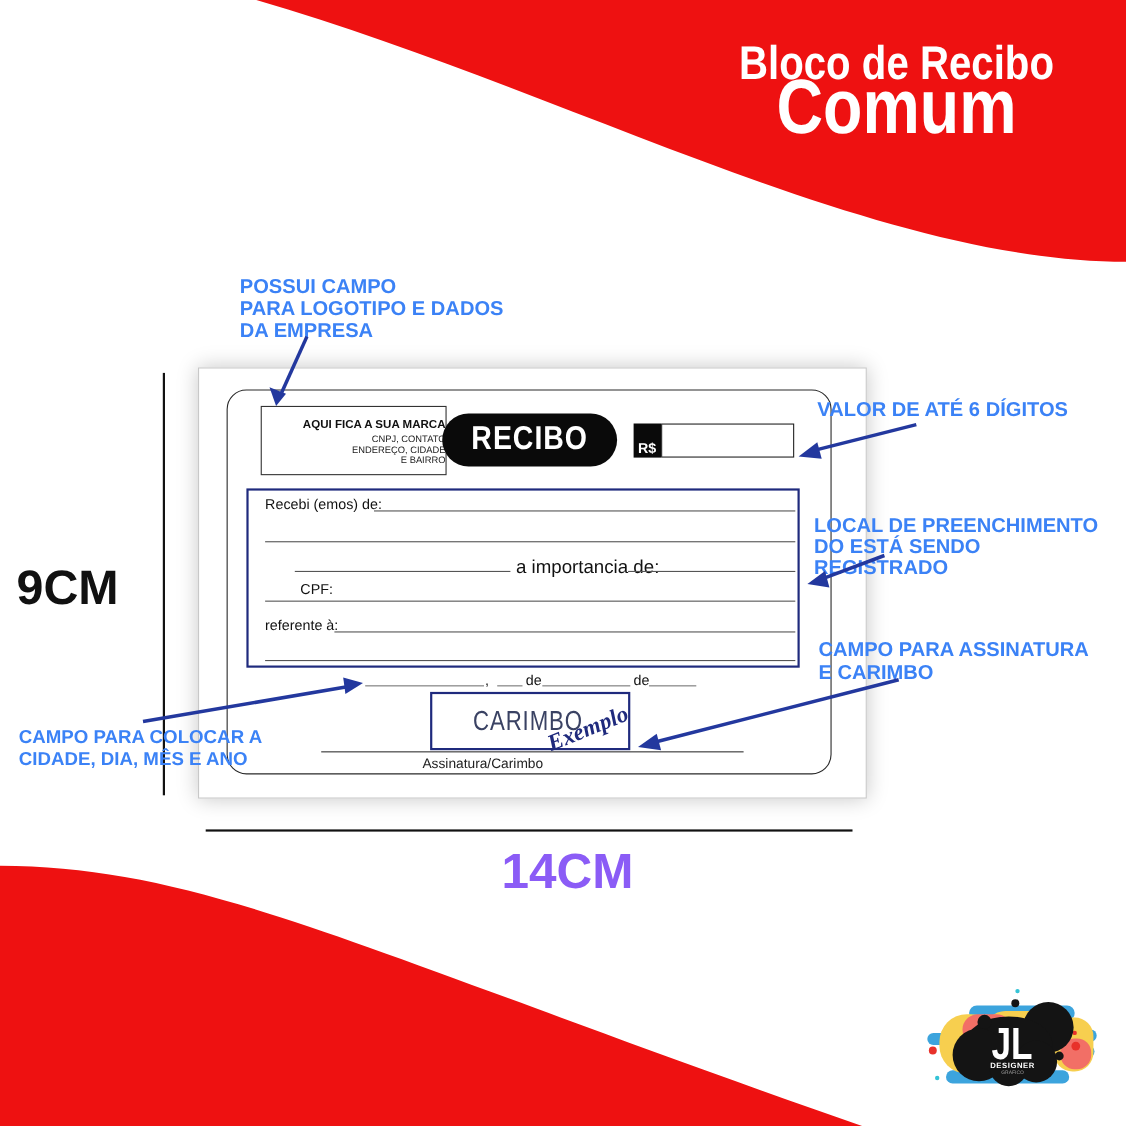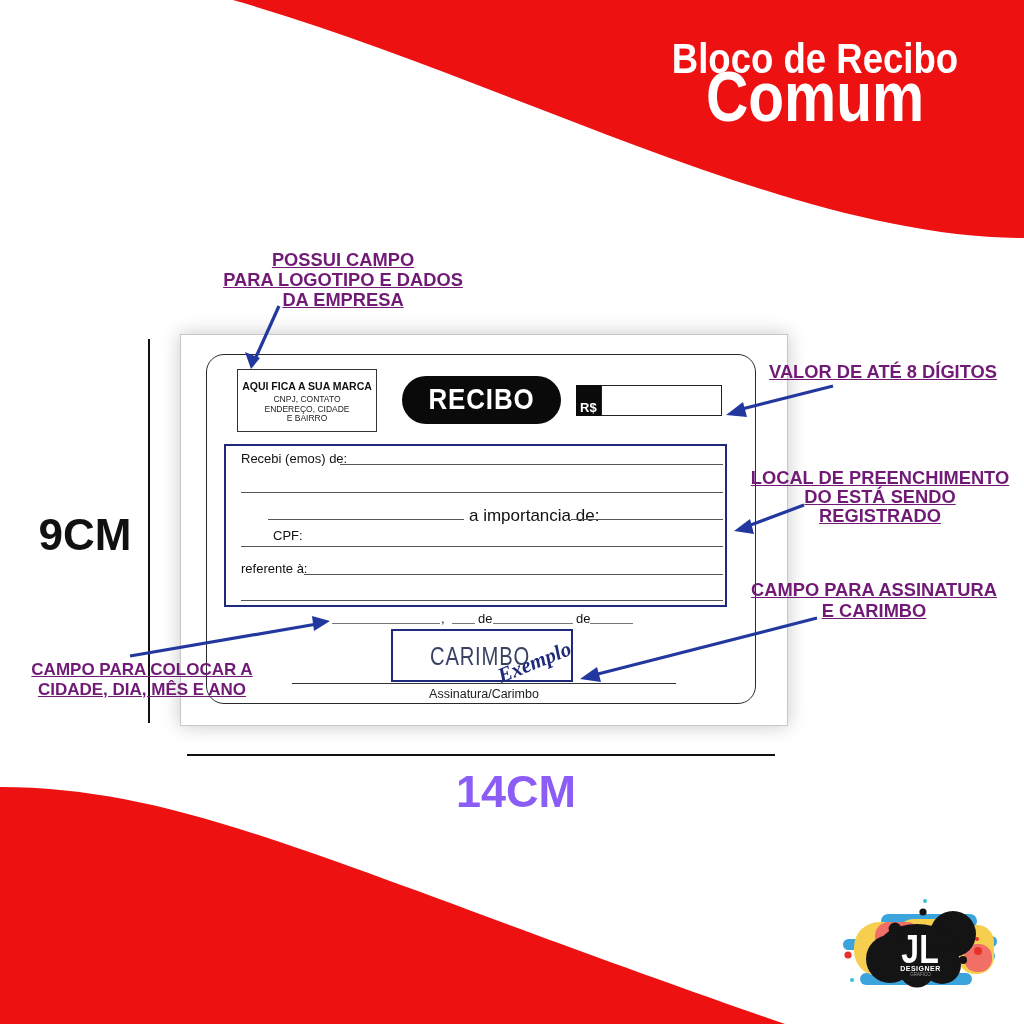--- a/index.html
+++ b/index.html
@@ -1,36 +1,36 @@
 <!DOCTYPE html>
 <html><head>
 <meta charset="utf-8">
 <style>
   html,body{margin:0;padding:0;}
   body{width:1024px;height:1024px;position:relative;overflow:hidden;background:#fff;
        font-family:"Liberation Sans", sans-serif;}
   .abs{position:absolute;}
-  .nav{color:#701a75;font-weight:bold;text-align:center;text-decoration:underline;}
+  .nav{color:#3b82f6;font-weight:bold;}
 </style>
 </head>
 <body>
 
 <svg class="abs" style="left:0;top:0;" width="1024" height="1024" viewBox="0 0 1024 1024">
   <path d="M233,0 C510,80 792,238 1024,238 L1024,0 Z" fill="#ee1111"></path>
   <path d="M0,787 C190,788 325,864 785,1024 L0,1024 Z" fill="#ee1111"></path>
 </svg>
 
 <div class="abs" id="title1" style="left:620px;top:34px;width:390px;text-align:center;color:#fff;font-weight:bold;font-size:43px;transform:scaleX(.85);">Bloco de Recibo</div>
 <div class="abs" id="title2" style="left:620px;top:57px;width:390px;text-align:center;color:#fff;font-weight:bold;font-size:70px;transform:scaleX(.8375);">Comum</div>
 
 <div class="abs" style="left:180px;top:334px;width:606px;height:390px;background:#fff;border:1px solid #c8c8c8;box-shadow:0 0 18px rgba(0,0,0,0.22);"></div>
 
 <div class="abs" style="left:206px;top:354px;width:548px;height:348px;border:1.5px solid #2a2a2a;border-radius:18px;background:#fff;"></div>
 
-<div class="abs" style="left:237px;top:369px;width:138px;height:61px;border:1.5px solid #333;text-align:center;">
+<div class="abs" style="left:237px;top:369px;width:138px;height:61px;border:1.5px solid #333;text-align:right;padding-left:29px;">
   <div style="font-size:10.5px;font-weight:bold;margin-top:10px;color:#111;">AQUI FICA A SUA MARCA</div>
   <div style="font-size:8.5px;line-height:9.5px;margin-top:3px;color:#222;">CNPJ, CONTATO<br>ENDEREÇO, CIDADE<br>E BAIRRO</div>
 </div>
 
 <div class="abs" style="left:402px;top:376px;width:159px;height:48px;background:#0a0a0a;border-radius:24px;"></div>
 <div class="abs" style="left:402px;top:376px;width:159px;height:48px;color:#fff;font-weight:bold;font-size:30px;letter-spacing:1px;text-align:center;line-height:46px;transform:scaleX(.864);">RECIBO</div>
 
 <div class="abs" style="left:576px;top:385px;width:25px;height:31px;background:#0a0a0a;"></div>
 <div class="abs" style="left:580px;top:400px;color:#fff;font-weight:bold;font-size:13px;">R$</div>
 <div class="abs" style="left:601px;top:385px;width:119px;height:29px;border:1.6px solid #222;background:#fff;"></div>
@@ -57,29 +57,29 @@
 <div class="abs" style="left:478px;top:611px;font-size:13px;color:#111;">de</div>
 <div class="abs" style="left:493px;top:623px;width:80px;height:1px;background:#777;"></div>
 <div class="abs" style="left:576px;top:611px;font-size:13px;color:#111;">de</div>
 <div class="abs" style="left:590px;top:623px;width:43px;height:1px;background:#777;"></div>
 
 <div class="abs" style="left:391px;top:629px;width:178px;height:49px;border:2px solid #1f2a7d;"></div>
 <div class="abs" style="left:391px;top:642px;width:178px;text-align:center;font-size:25px;letter-spacing:1px;color:#3a4263;transform:scaleX(.808);">CARIMBO</div>
 <div class="abs" style="left:496px;top:650px;font-size:21px;font-family:'Liberation Serif',serif;font-style:italic;font-weight:bold;color:#1f2a7d;transform:rotate(-22deg);">Exemplo</div>
 
 <div class="abs" style="left:292px;top:683px;width:384px;height:1.2px;background:#333;"></div>
-<div class="abs" style="left:384px;top:687px;width:200px;text-align:center;font-size:12.5px;color:#222;">Assinatura/Carimbo</div>
+<div class="abs" style="left:384px;top:687px;width:200px;font-size:12.5px;color:#222;">Assinatura/Carimbo</div>
 
 <div class="abs" style="left:148px;top:339px;width:2.2px;height:384px;background:#111;"></div>
-<div class="abs" style="left:15px;top:510px;width:140px;text-align:center;font-size:44px;font-weight:bold;color:#111;">9CM</div>
+<div class="abs" style="left:15px;top:510px;width:140px;font-size:44px;font-weight:bold;color:#111;">9CM</div>
 <div class="abs" style="left:187px;top:754px;width:588px;height:2.2px;background:#111;"></div>
 <div class="abs" style="left:376px;top:766px;width:200px;text-align:right;font-size:45px;font-weight:bold;color:#8b5cf6;">14CM</div>
 
 <div class="abs nav" id="ann-a" style="left:218px;top:250px;width:250px;font-size:18.3px;line-height:20px;">POSSUI CAMPO<br>PARA LOGOTIPO E DADOS<br>DA EMPRESA</div>
-<div class="abs nav" id="ann-b" style="left:743px;top:362px;width:280px;font-size:18.3px;line-height:20px;">VALOR DE ATÉ 8 DÍGITOS</div>
+<div class="abs nav" id="ann-b" style="left:743px;top:362px;width:280px;font-size:18.3px;line-height:20px;">VALOR DE ATÉ 6 DÍGITOS</div>
 <div class="abs nav" id="ann-c" style="left:740px;top:468px;width:280px;font-size:18.3px;line-height:19px;">LOCAL DE PREENCHIMENTO<br>DO ESTÁ SENDO<br>REGISTRADO</div>
 <div class="abs nav" id="ann-d" style="left:744px;top:579px;width:260px;font-size:18.3px;line-height:21px;">CAMPO PARA ASSINATURA<br>E CARIMBO</div>
 <div class="abs nav" id="ann-e" style="left:17px;top:660px;width:250px;font-size:17px;line-height:20px;">CAMPO PARA COLOCAR A<br>CIDADE, DIA, MÊS E ANO</div>
 
 <svg class="abs" style="left:0;top:0;pointer-events:none;" width="1024" height="1024" viewBox="0 0 1024 1024">
   <g stroke="#23389e" stroke-width="3.2" fill="#23389e">
 
     <line x1="279" y1="306" x2="256" y2="357"></line>
     <polygon points="251,369 245,352 260,358" stroke="none"></polygon>
 

